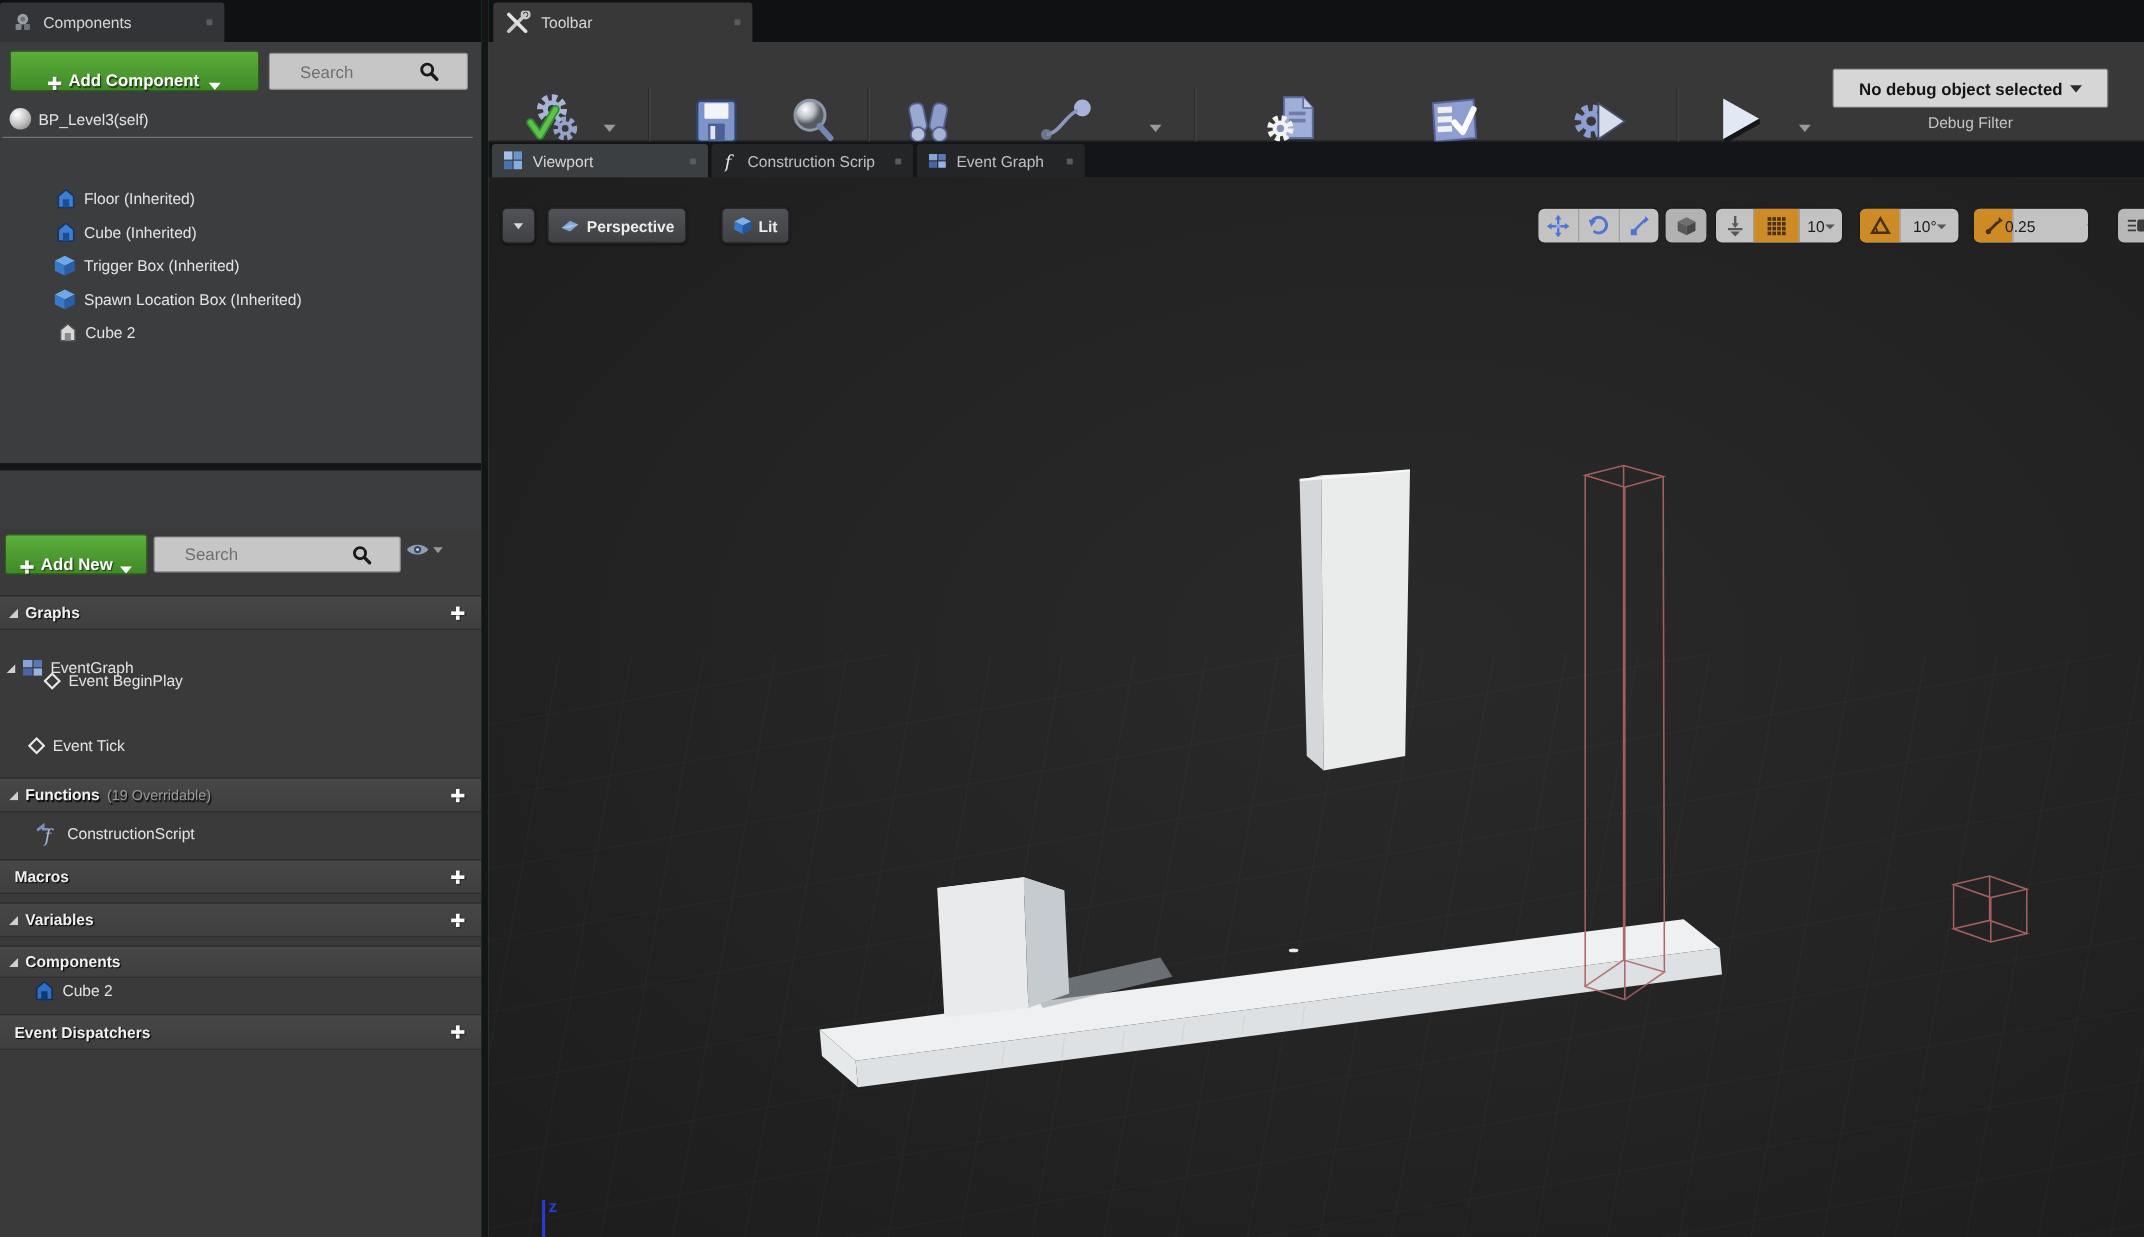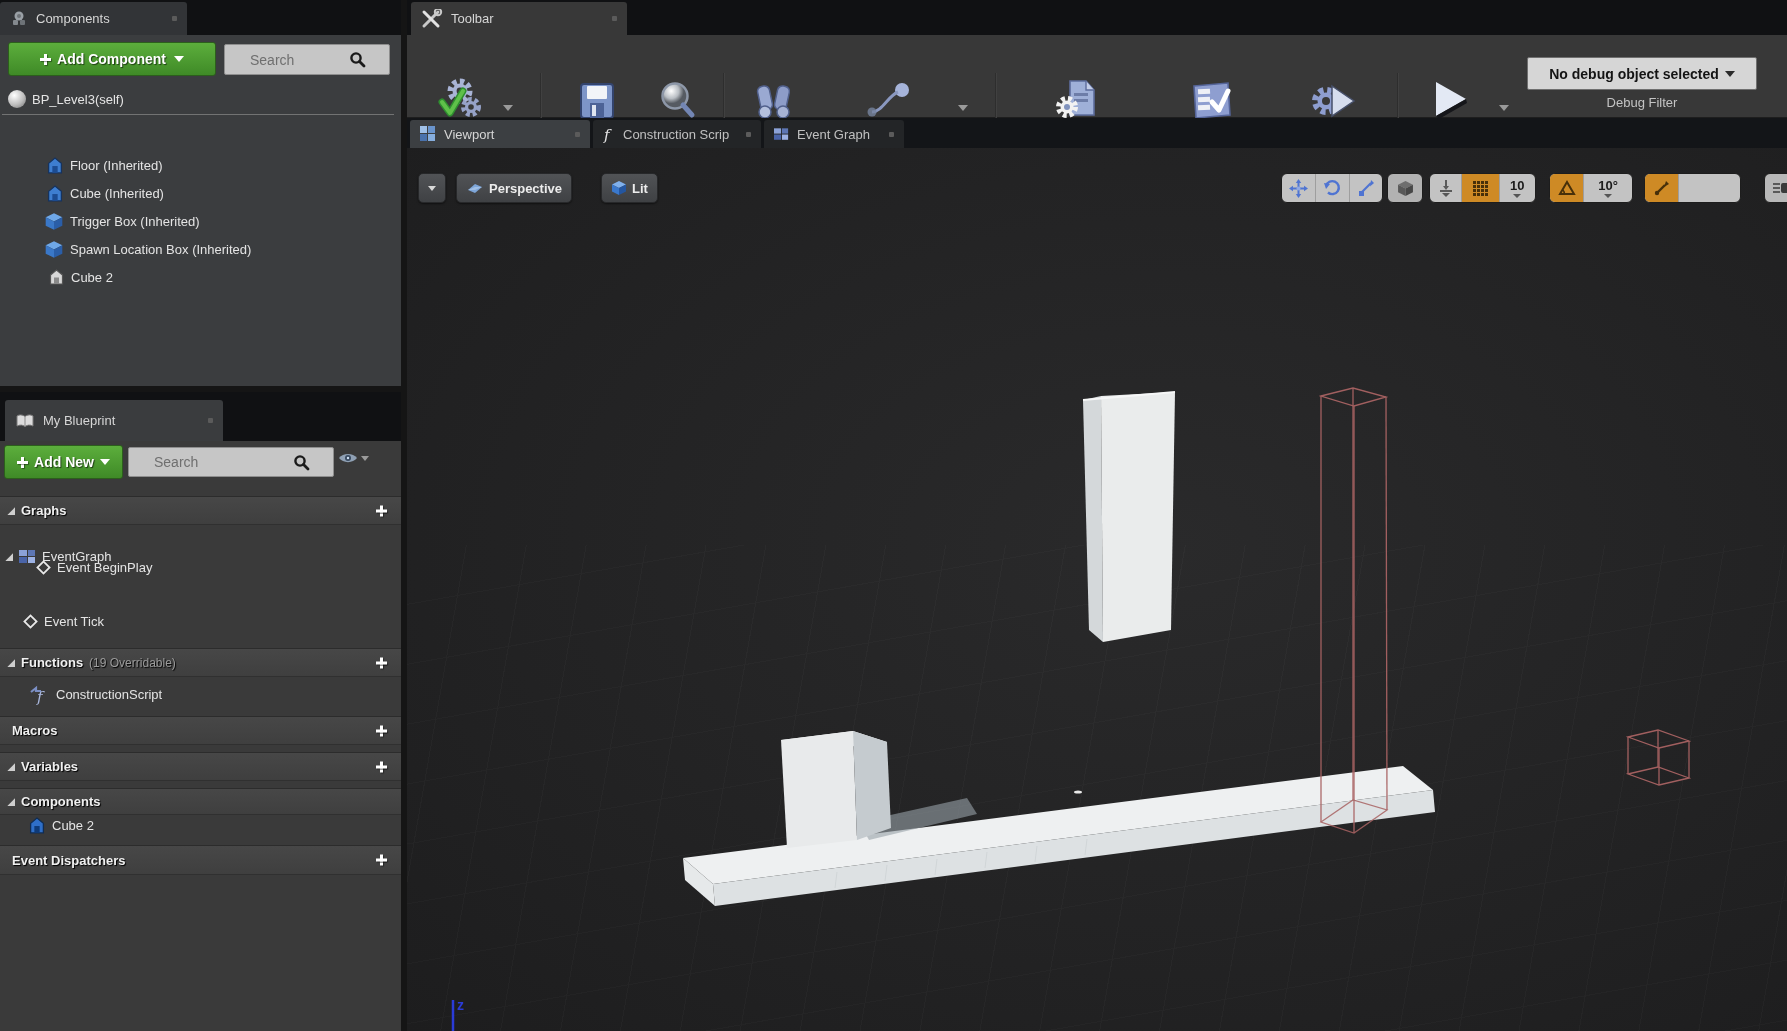--- a/index.html
+++ b/index.html
@@ -7,21 +7,21 @@
   #stage{position:relative;width:1787px;height:1031px;background:#14b8a6;
     font-family:"Liberation Sans","DejaVu Sans",sans-serif;overflow:hidden;
     -webkit-font-smoothing:antialiased;}
   .abs{position:absolute;}
   
   .tabstrip{background:#101113;}
   .tab{display:flex;align-items:center;gap:8px;background:#323437;color:#D6D6D6;
     font-size:13px;padding:0 10px;height:100%;border-radius:3px 3px 0 0;}
   .tab .pin{width:5px;height:5px;background:#5b5b5b;border-radius:1px;margin-left:auto;}
   .panelbody{background:#3b3d3f;}
-  .btn-green{display:flex;align-items:center;justify-content:center;gap:6px;
+  .btn-green{display:flex;align-items:flex-end;justify-content:center;gap:6px;
     background:linear-gradient(#5cae3c,#3f8a27);border:1px solid #2c5f1c;border-radius:3px;
     color:#fff;font-weight:bold;font-size:14px;text-shadow:1px 1px 1px rgba(0,0,0,.6);cursor:pointer;}
   .plus{position:relative;width:11px;height:11px;display:inline-block;}
   .plus::before,.plus::after{content:"";position:absolute;background:#fff;
     box-shadow:1px 1px 1px rgba(0,0,0,.4);}
   .plus::before{left:4px;top:0;width:3px;height:11px;}
   .plus::after{left:0;top:4px;width:11px;height:3px;}
   .caret{width:0;height:0;border-left:5px solid transparent;border-right:5px solid transparent;
     border-top:6px solid #fff;display:inline-block;}
   .caret.dark{border-top-color:#2a2a2a;}
@@ -51,21 +51,21 @@
     background:linear-gradient(90deg,#242424,#4a4a4a);}
   
   .vbtn{position:absolute;top:25px;height:30px;display:flex;align-items:center;gap:5px;
     background:linear-gradient(#515356,#3f4144);border:1px solid #27282a;border-radius:5px;
     color:#ececec;font-weight:bold;font-size:13px;padding:0 9px;
     box-shadow:0 1px 2px rgba(0,0,0,.5);cursor:pointer;}
   .seg-group{position:absolute;top:25px;height:30px;display:flex;align-items:stretch;
     background:#c3c3c3;border-radius:6px;overflow:hidden;border:1px solid #1d1d1d;}
   .seg{display:flex;align-items:center;justify-content:center;position:relative;cursor:pointer;}
   .seg.orange{background:#ce8a25;}
-  .seg.val{flex-direction:column;justify-content:center;color:#1c1c1c;font-weight:bold;font-size:13px;}
+  .seg.val{flex-direction:row;justify-content:center;color:#1c1c1c;font-weight:normal;font-size:13px;}
   .seg .undercaret{width:0;height:0;border-left:4px solid transparent;border-right:4px solid transparent;
     border-top:4px solid #555;margin-top:1px;}
 </style>
 </head>
 <body>
 
 <div id="stage">
 
   <div class="abs" style="left:0;top:0;width:401px;height:1031px;background:#3b3d3f;">
 
@@ -138,30 +138,20 @@
         <svg width="17" height="16" viewBox="0 0 16 16">
           <path d="M2 6 L8 1 L14 6 L14 15 L2 15 Z" fill="#d8d8d8" stroke="#555" stroke-width="1.2"></path>
           <path d="M5.5 8.5 h5 v6.5 h-5 Z" fill="#8a8a8a"></path>
         </svg>
         <span class="tree-label">Cube 2</span>
       </div>
     </div>
 
     <div class="abs" style="left:0;top:386px;width:401px;height:6px;background:#151515;"></div>
 
-    <div class="abs tabstrip" style="left:0;top:392px;width:401px;height:49px;">
-      <div class="tab abs" style="left:5px;top:8px;width:218px;height:41px;background:#3a3c3e;">
-        <svg width="20" height="16" viewBox="0 0 20 16">
-          <path d="M2 3 C5 1 8 2 10 3.5 C12 2 15 1 18 3 V13 C15 11.5 12 12 10 13.5 C8 12 5 11.5 2 13 Z" fill="#dcdcdc" stroke="#7a7a7a"></path>
-          <line x1="10" y1="3.5" x2="10" y2="13.5" stroke="#8a8a8a"></line>
-        </svg>
-        <span>My Blueprint</span>
-        <span class="pin"></span>
-      </div>
-    </div>
 
     <div class="abs" style="left:0;top:441px;width:401px;height:590px;background:#3a3a3a;">
 
       <div class="btn-green abs" style="left:4px;top:4px;width:119px;height:34px;">
         <span class="plus"></span>
         <span>Add New</span>
         <span class="caret"></span>
       </div>
       <div class="searchbox abs" style="left:128px;top:6px;width:206px;height:30px;">
         <input placeholder="Search" style="">

